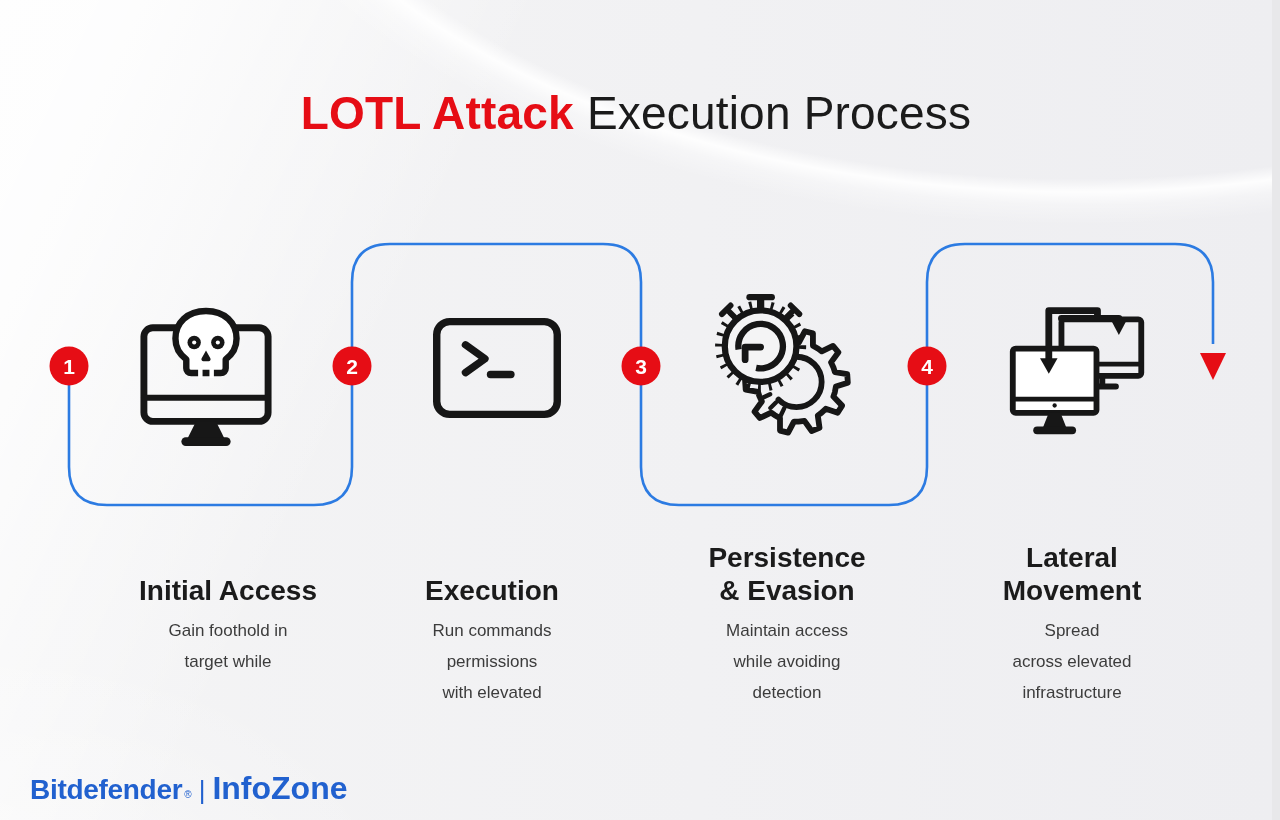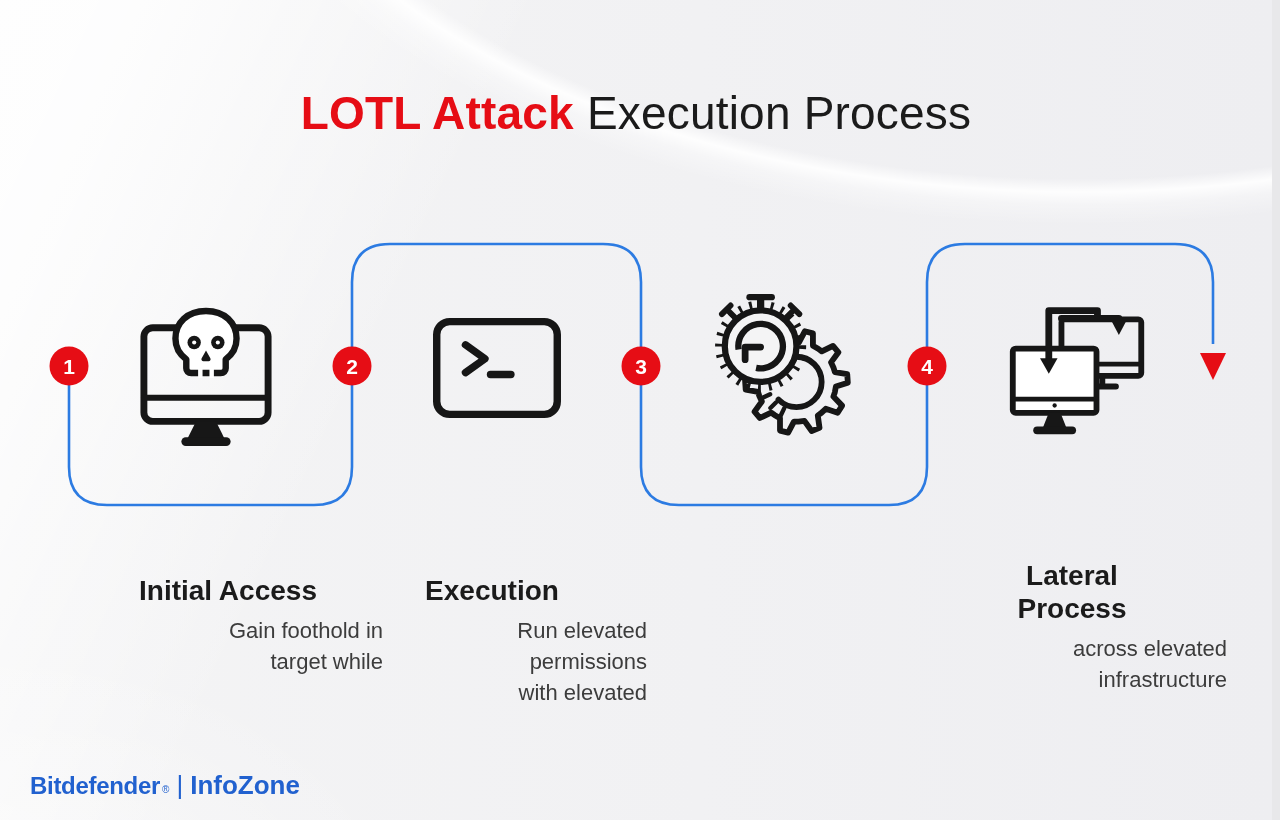--- a/index.html
+++ b/index.html
@@ -23,28 +23,28 @@
   .badge{position:absolute;z-index:3;width:39px;height:39px;border-radius:50%;
     background:var(--accent-red,#e60d15);color:#fff;font-weight:700;font-size:21px;
     display:flex;align-items:center;justify-content:center;transform:translate(-50%,-50%);}
   
   .icon{position:absolute;z-index:2;transform:translateX(-50%);}
   .ink{stroke:#161616;fill:none;stroke-linecap:round;stroke-linejoin:round;}
   
   .step-text{position:absolute;top:541px;width:310px;transform:translateX(-50%);text-align:center;}
   .step-title{display:flex;flex-direction:column;justify-content:flex-end;min-height:66px;
     font-weight:700;font-size:28px;line-height:33px;color:var(--title-text,#1b1b1b);}
-  .step-desc{margin-top:8px;font-size:22px;line-height:31px;color:var(--body-text,#3c3c3c);text-align:right;}
+  .step-desc{margin-top:8px;font-size:17px;line-height:31px;color:var(--body-text,#3c3c3c);}
   .step-title span,.step-desc span{display:block;}
   
   .footer{position:absolute;left:30px;top:770px;color:var(--brand-blue,#2161cf);white-space:nowrap;}
-  .brand{font-weight:700;font-size:24px;letter-spacing:-.3px;}
+  .brand{font-weight:700;font-size:28px;letter-spacing:-.3px;}
   .reg{font-size:10px;position:relative;bottom:1px;margin:0 7px 0 2px;}
   .sep{font-weight:400;font-size:26px;margin-right:7px;}
-  .subbrand{font-weight:700;font-size:26px;}
+  .subbrand{font-weight:700;font-size:32px;}
 </style>
 </head>
 <body>
 
 <div class="canvas">
 
   <h1 class="title" style="margin:0;">
     <span class="hl">LOTL Attack</span><span class="rest">Execution Process</span>
   </h1>
 
@@ -116,33 +116,45 @@
       <span>Gain foothold in</span>
       <span>target while</span>
     </div>
   </div>
 
   <div class="step-text" style="left:492px;">
     <div class="step-title">
       <span>Execution</span>
     </div>
     <div class="step-desc">
-      <span>Run elevated</span>
+      <span>Run commands</span>
       <span>permissions</span>
       <span>with elevated</span>
     </div>
   </div>
 
+  <div class="step-text" style="left:787px;">
+    <div class="step-title">
+      <span>Persistence</span>
+      <span>&amp; Evasion</span>
+    </div>
+    <div class="step-desc">
+      <span>Maintain access</span>
+      <span>while avoiding</span>
+      <span>detection</span>
+    </div>
+  </div>
 
-  <div class="step-text" style="left:1072px;margin-top:18px;">
+  <div class="step-text" style="left:1072px;">
     <div class="step-title">
       <span>Lateral</span>
-      <span>Process</span>
+      <span>Movement</span>
     </div>
     <div class="step-desc">
+      <span>Spread</span>
       <span>across elevated</span>
       <span>infrastructure</span>
     </div>
   </div>
 
   <div class="footer">
     <span class="brand">Bitdefender</span><span class="reg">®</span><span class="sep">|</span><span class="subbrand">InfoZone</span>
   </div>
 
 </div>

